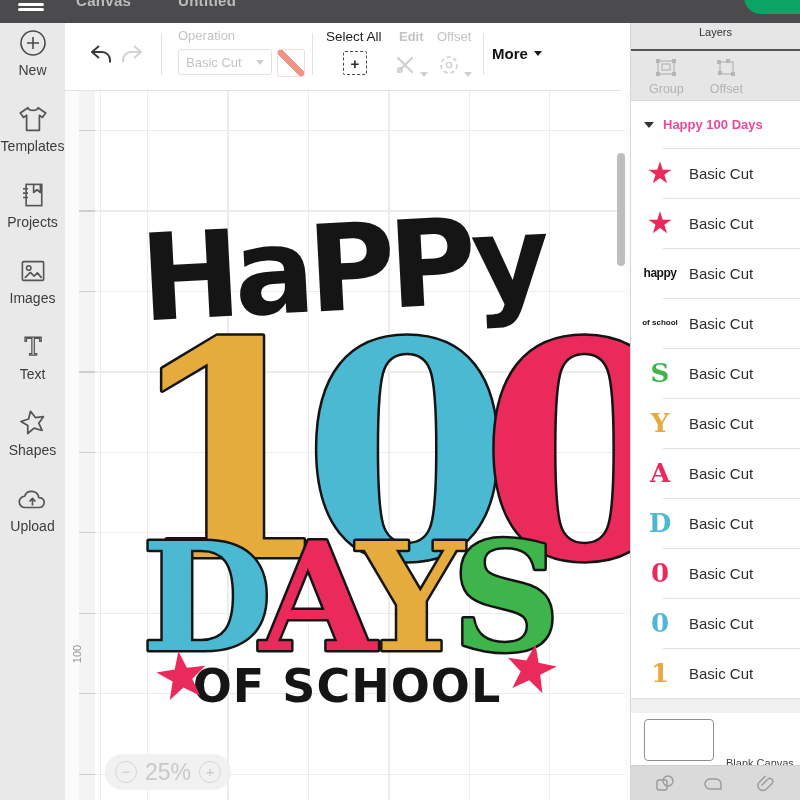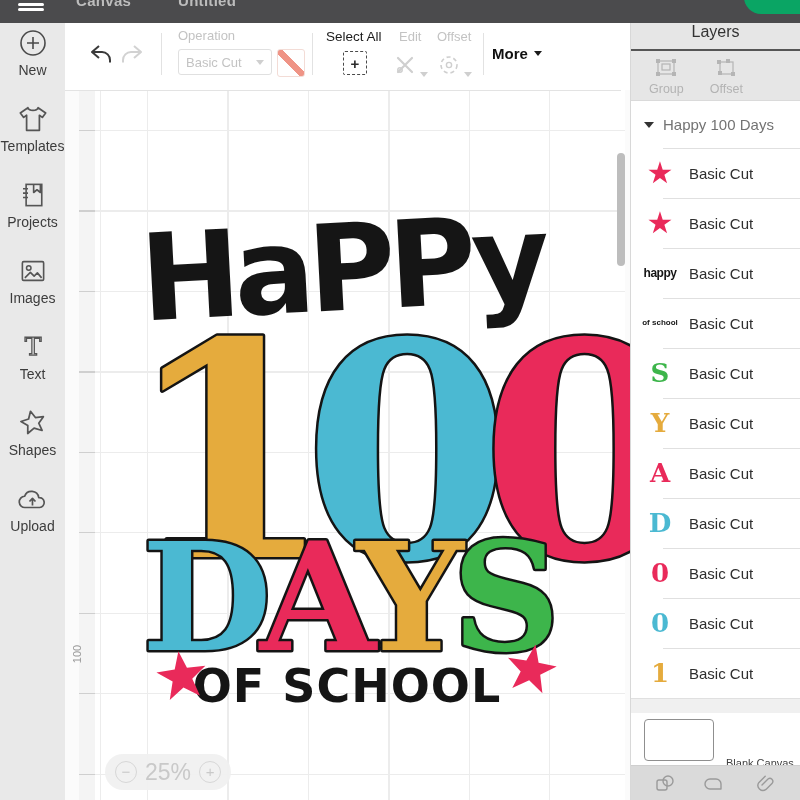--- a/index.html
+++ b/index.html
@@ -52,26 +52,26 @@
   .zoom-pill{position:absolute;left:40px;top:664px;height:36px;padding:0 10px;border-radius:19px;background:rgba(240,240,240,.92);
     display:flex;align-items:center;gap:8px;}
   .zoom-btn{width:22px;height:22px;border:1.5px solid #d7d7d7;border-radius:50%;color:#c9c9c9;font-size:15px;line-height:19px;
     text-align:center;box-sizing:border-box;background:transparent;}
   .zoom-val{font-size:23px;color:#c9c9c9;}
   .artwork-svg{position:absolute;left:45px;top:70px;overflow:visible;}
 
   
   .layers{position:absolute;left:630px;top:15px;width:170px;height:785px;background:#fff;border-left:1px solid #d8d8d8;box-sizing:border-box;z-index:25;}
   .layers-header{height:34px;background:#e6e6e6;border-bottom:2px solid #555;display:flex;align-items:center;justify-content:center;}
-  .layers-header .t{font-size:16px;color:#333;}
+  .layers-header .t{font-size:11px;color:#333;}
   .grp-row{height:49px;background:#e6e6e6;display:flex;align-items:center;padding-left:18px;gap:26px;border-bottom:1px solid #dadada;}
   .grp-btn{display:flex;flex-direction:column;align-items:center;gap:2px;cursor:pointer;}
   .grp-btn .l{font-size:12.5px;color:#b3b3b3;}
   .group-head{height:47px;display:flex;align-items:center;padding-left:13px;gap:9px;overflow:hidden;white-space:nowrap;cursor:pointer;}
-  .group-head .name{font-size:15px;color:#737373;font-weight:400;}
+  .group-head .name{font-size:13px;color:#ec4899;font-weight:700;}
   .tri-down{width:0;height:0;border-left:5px solid transparent;border-right:5px solid transparent;border-top:6px solid #333;flex:0 0 auto;}
   .lrow{position:relative;height:50px;display:flex;align-items:center;cursor:pointer;background:#fff;}
   .lrow::before{content:"";position:absolute;left:32px;right:0;top:0;height:1px;background:#e0e0e0;}
   .thumb{width:58px;flex:0 0 58px;text-align:center;line-height:1;}
   .thumb-star{font-size:30px;}
   .thumb-word{font-weight:700;font-size:12px;letter-spacing:-.5px;}
   .thumb-word-sm{font-weight:700;font-size:8px;}
   .thumb-letter{font-family:"DejaVu Serif","Liberation Serif",serif;font-weight:700;font-size:26px;}
   .lrow .rl{font-size:15px;color:#2e2e2e;}
   .gap-strip{height:14px;background:#f0f0f0;border-top:1px solid #e0e0e0;}
@@ -162,21 +162,21 @@
     <div class="dropdown">
       <span class="dd-val">Basic Cut</span>
       <span class="caret"></span>
     </div>
     <div class="swatch"></div>
     <div class="tdiv" style="left:247px;"></div>
 
     <span class="t-label-dark" style="left:261px;top:14px;">Select All</span>
     <div class="sa-icon">+</div>
 
-    <span class="t-label-dim" style="left:334px;top:14px;">Edit</span>
+    <span class="t-label-dim" style="left:334px;top:14px;font-weight:bold;">Edit</span>
     <div class="icon-with-caret" style="left:328px;">
       <svg width="24" height="24" viewBox="0 0 24 24">
         <path d="M5 19 L19 5 M5 5 L19 19" fill="none" stroke="#cfcfcf" stroke-width="2.2" stroke-linecap="round"></path>
         <circle cx="7" cy="17" r="2.2" fill="none" stroke="#cfcfcf" stroke-width="1.5"></circle>
       </svg>
       <span class="caret"></span>
     </div>
 
     <span class="t-label-dim" style="left:372px;top:14px;">Offset</span>
     <div class="icon-with-caret" style="left:372px;">

